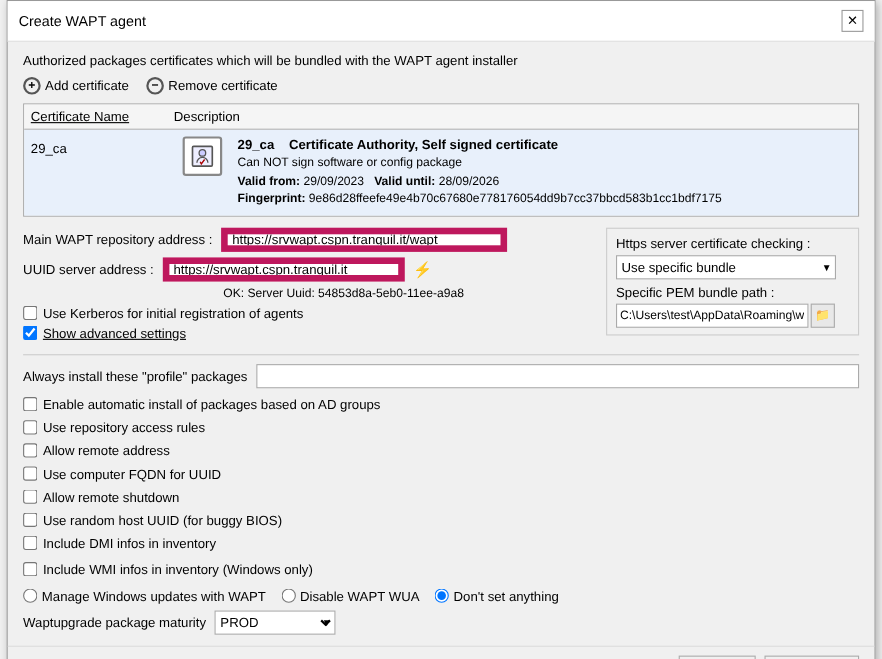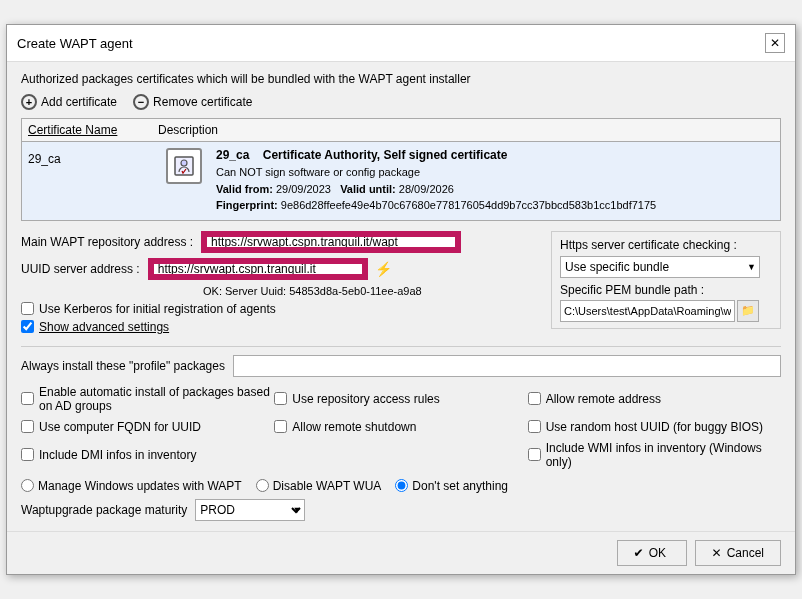--- a/index.html
+++ b/index.html
@@ -223,21 +223,21 @@
     .profile-label { font-size: 12px; }
     .profile-input {
       flex: 1;
       height: 22px;
       border: 1px solid #aaa;
       background: #fff;
       font-size: 12px;
     }
     .checkboxes-grid {
       display: grid;
-      grid-template-columns: 1fr 1fr 1fr;
+      grid-template-columns: 1fr;
       gap: 3px 0;
       margin-bottom: 6px;
     }
     .radio-row {
       display: flex;
       align-items: center;
       gap: 14px;
       margin-bottom: 6px;
     }
     .radio-item {

